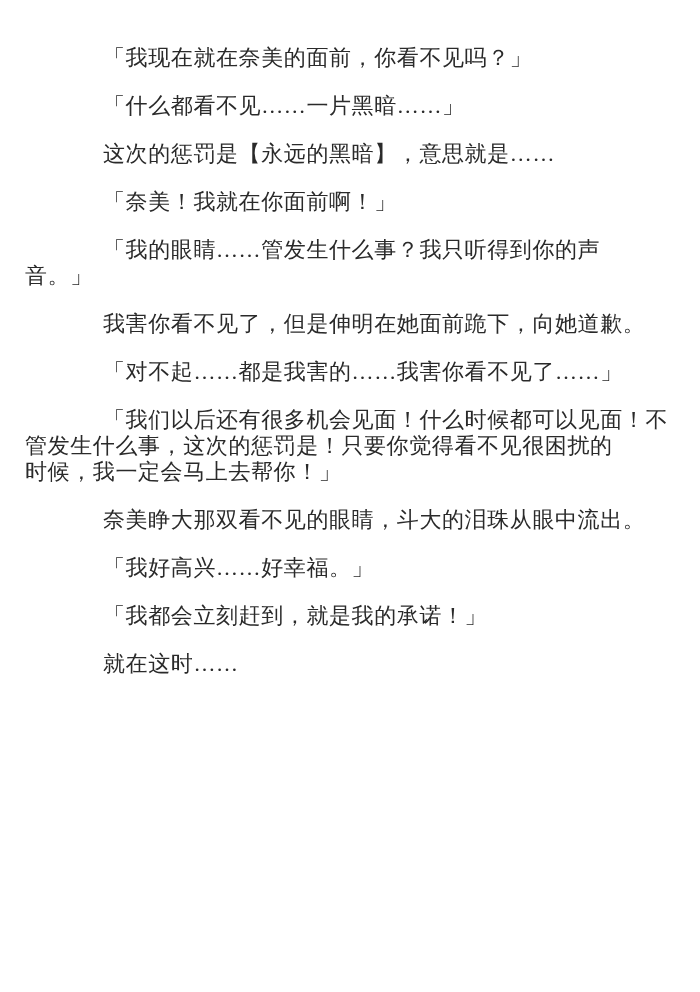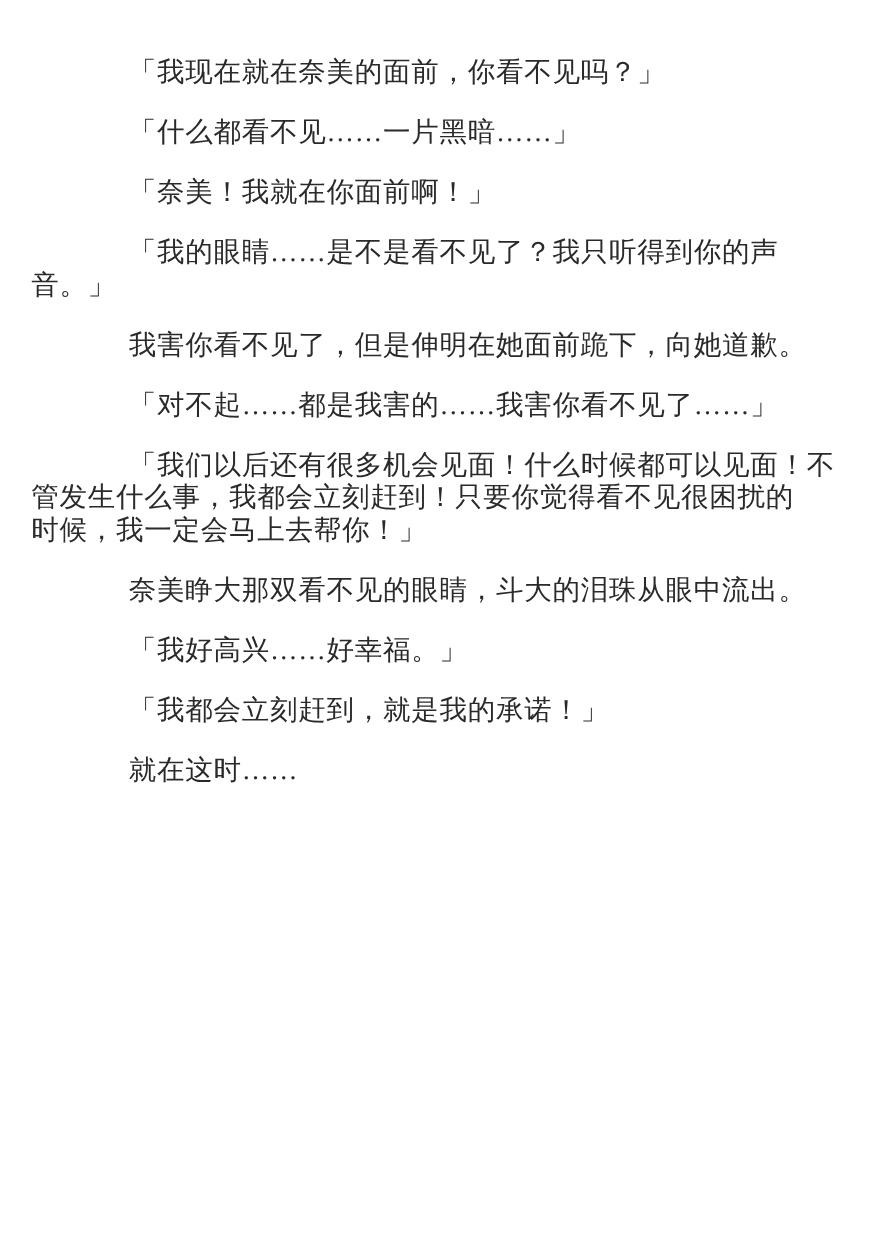--- a/index.html
+++ b/index.html
@@ -29,26 +29,27 @@
     white-space: pre;       
   }
 </style>
 </head>
 <body>
 
 <div class="page">
   <div class="text-body">
     <p class="para">「我现在就在奈美的面前，你看不见吗？」</p>
     <p class="para">「什么都看不见……一片黑暗……」</p>
+    <p class="para">这次的惩罚是【永远的黑暗】，意思就是……</p>
     <p class="para">「奈美！我就在你面前啊！」</p>
-    <p class="para">「我的眼睛……是不是看不见了？我只听得到你的声
+    <p class="para">「我的眼睛……管发生什么事？我只听得到你的声
 音。」</p>
     <p class="para">我害你看不见了，但是伸明在她面前跪下，向她道歉。</p>
     <p class="para">「对不起……都是我害的……我害你看不见了……」</p>
     <p class="para">「我们以后还有很多机会见面！什么时候都可以见面！不
-管发生什么事，我都会立刻赶到！只要你觉得看不见很困扰的
+管发生什么事，这次的惩罚是！只要你觉得看不见很困扰的
 时候，我一定会马上去帮你！」</p>
     <p class="para">奈美睁大那双看不见的眼睛，斗大的泪珠从眼中流出。</p>
     <p class="para">「我好高兴……好幸福。」</p>
     <p class="para">「我都会立刻赶到，就是我的承诺！」</p>
     <p class="para">就在这时……</p>
   </div>
 </div>
 
 </body></html>

